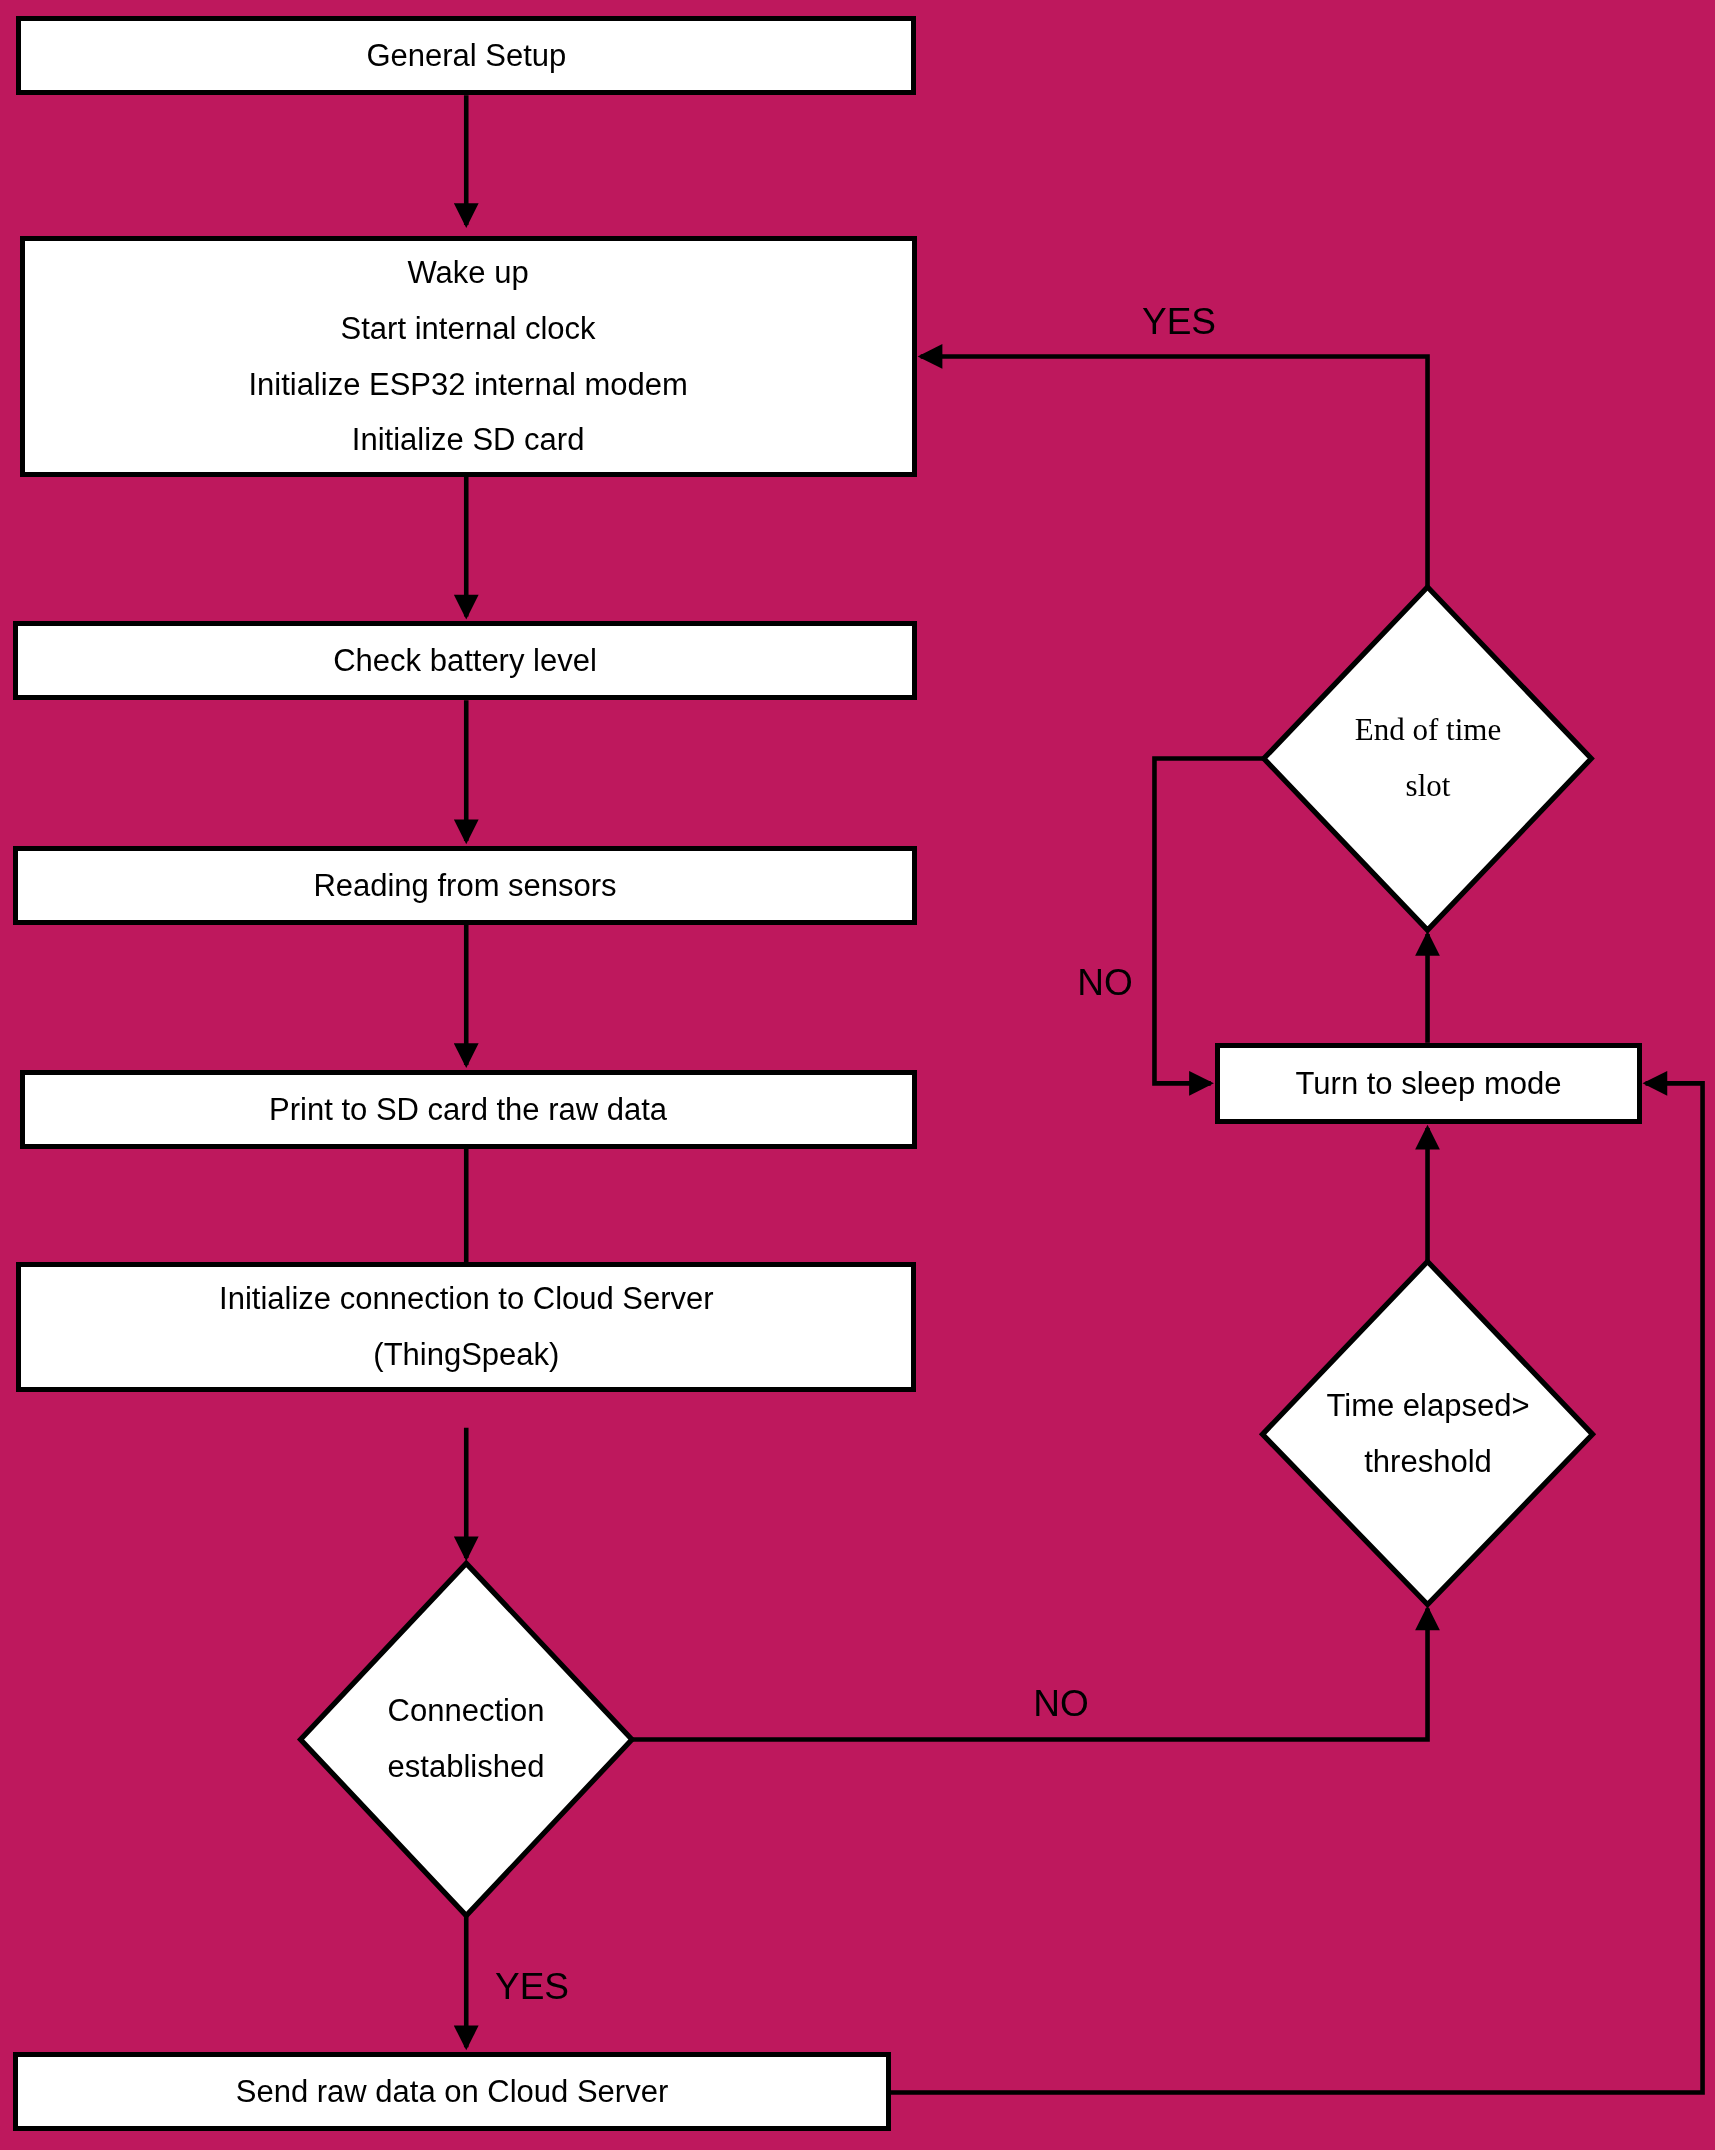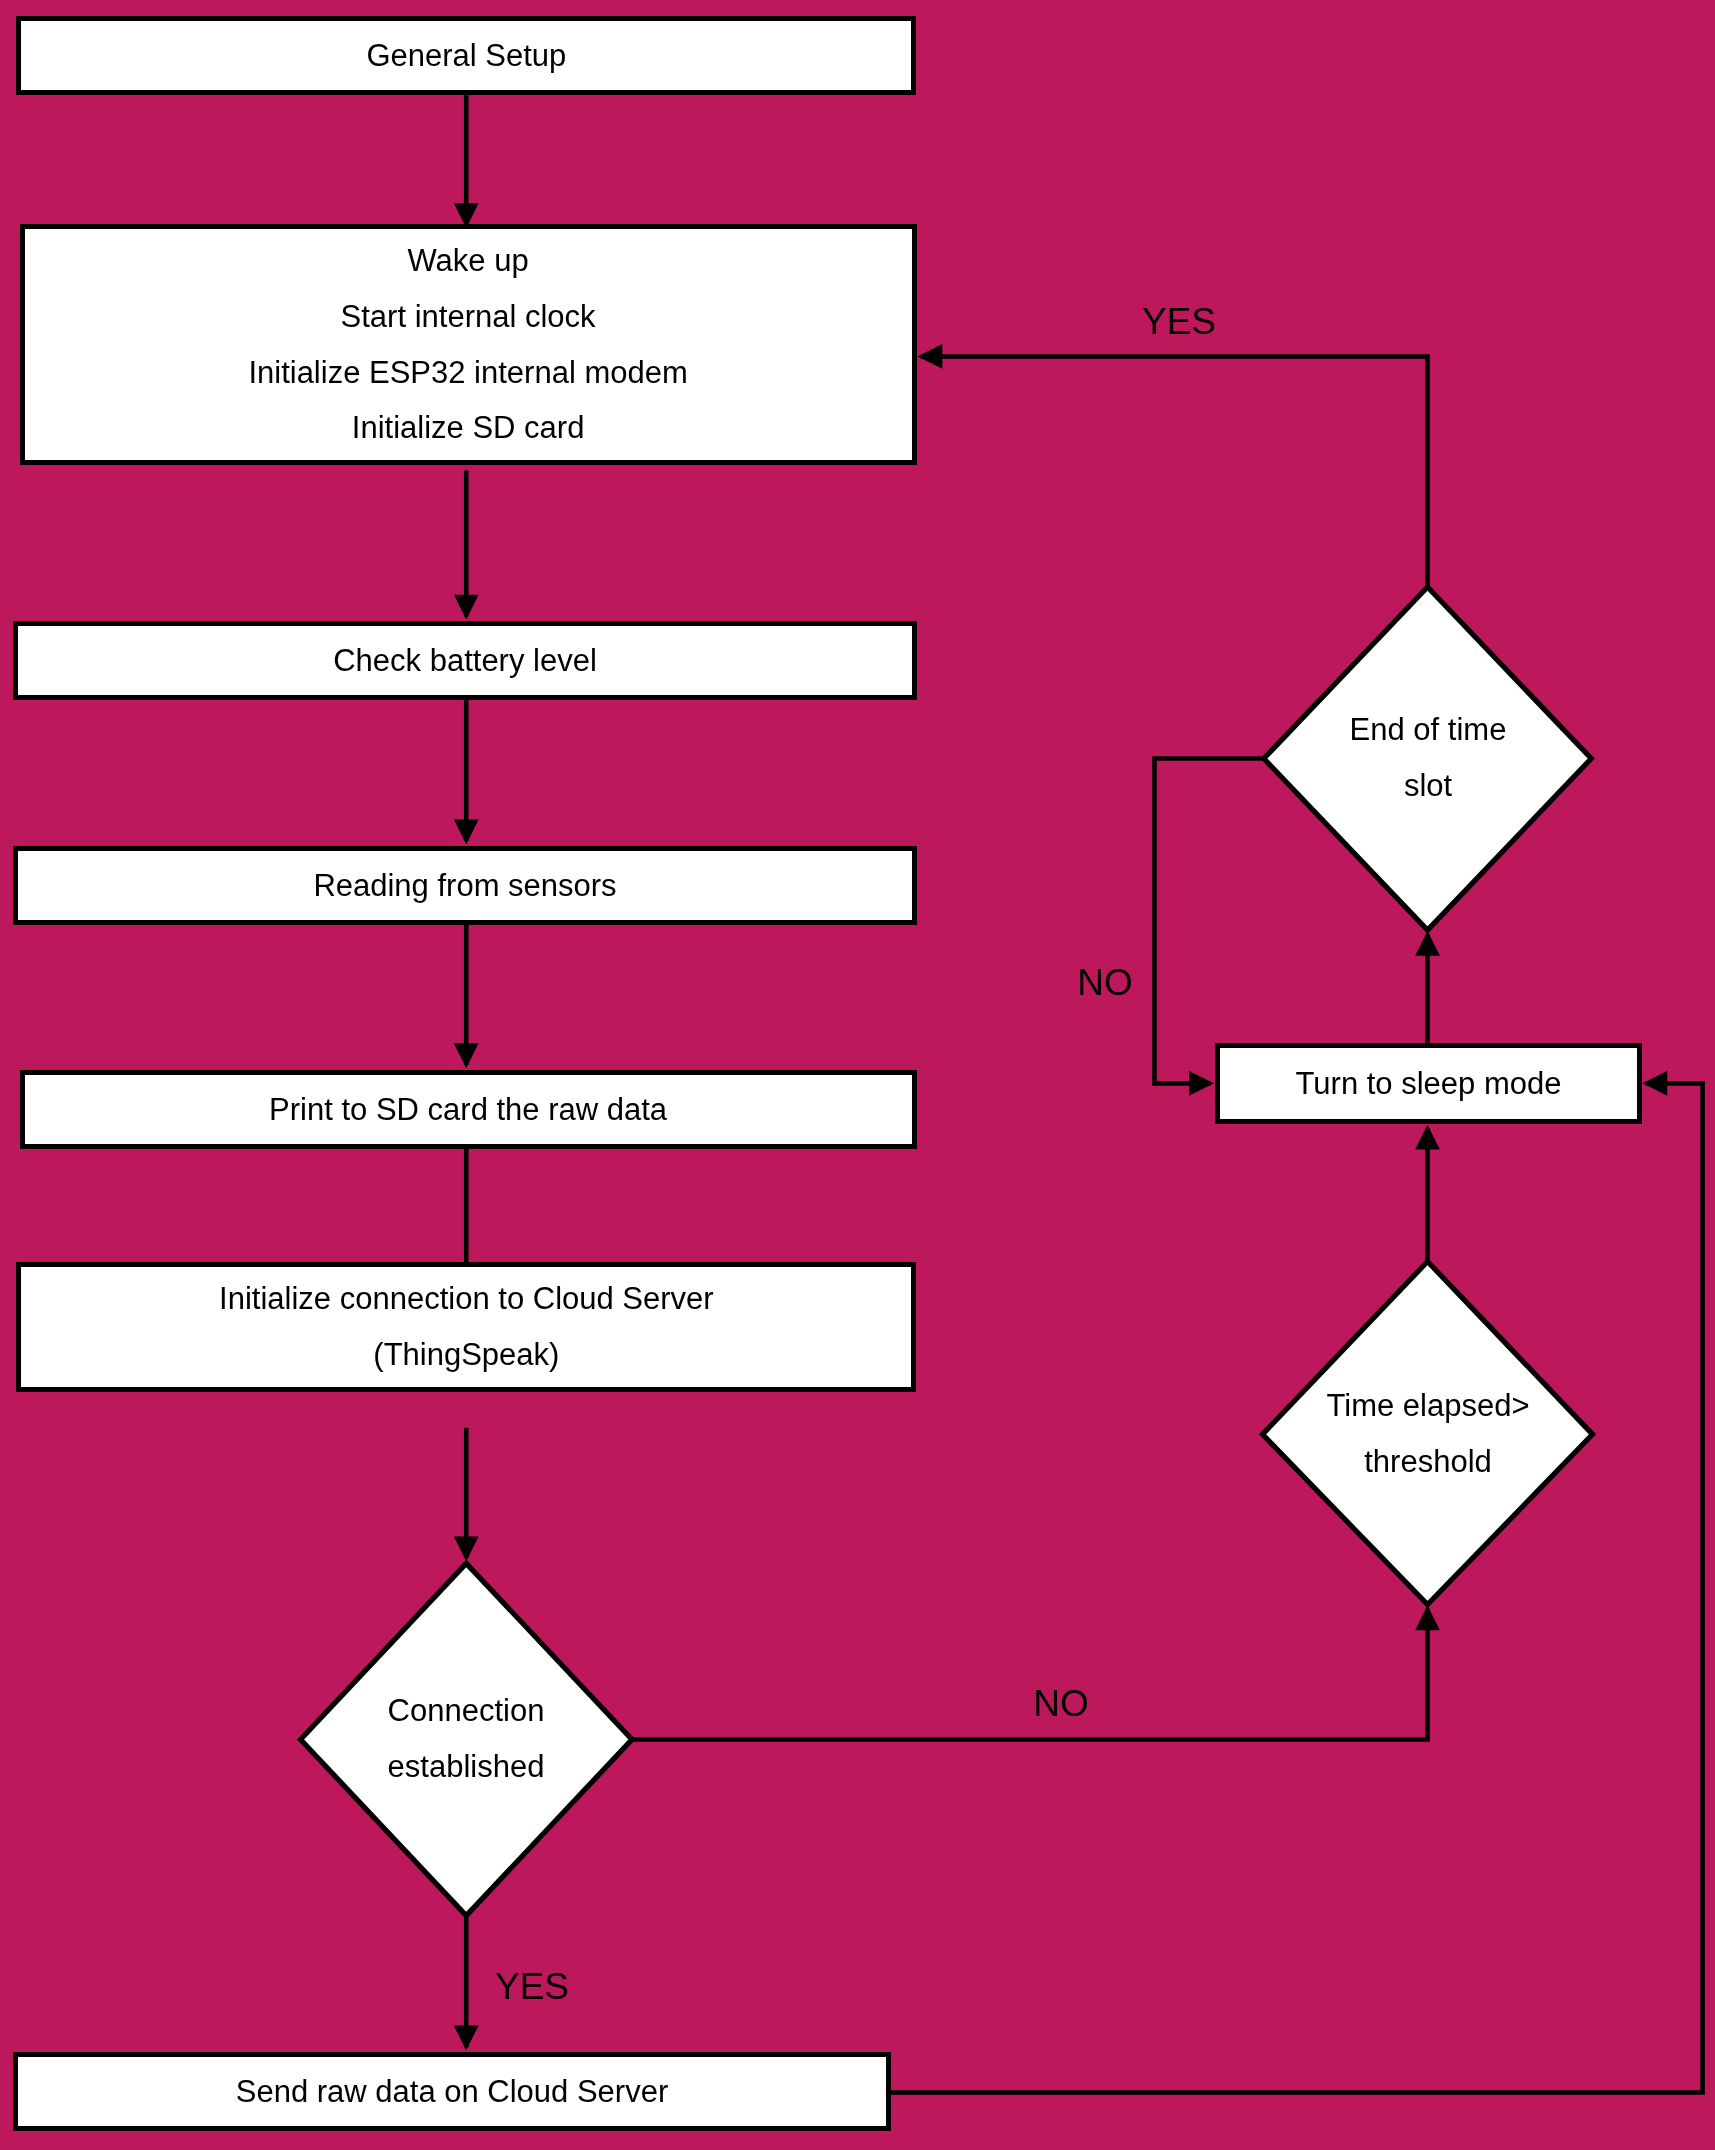--- a/index.html
+++ b/index.html
@@ -73,42 +73,42 @@
 
     <path d="M1360,3195 H2600 V1654 H2513" fill="none" stroke="#000000" stroke-width="7" marker-end="url(#arrow)"></path>
 
     <polygon points="712,2387 965,2656 712,2925 459,2656" fill="#ffffff" stroke="#000000" stroke-width="8"></polygon>
     <polygon points="2180,896 2430,1158 2180,1420 1930,1158" fill="#ffffff" stroke="#000000" stroke-width="8"></polygon>
     <polygon points="2180,1926 2432,2190 2180,2450 1928,2190" fill="#ffffff" stroke="#000000" stroke-width="8"></polygon>
   </svg>
 
   <div class="node" style="left:16.4px;  top:16.4px;   width:900px; height:79px;">General Setup</div>
 
-  <div class="node" style="left:19.6px;  top:224px;  width:897px; height:241px;">Wake up
+  <div class="node" style="left:19.6px;  top:236px;  width:897px; height:241px;">Wake up
 Start internal clock
 Initialize ESP32 internal modem
 Initialize SD card</div>
 
   <div class="node" style="left:13px;  top:621px;  width:904px; height:79px;">Check battery level</div>
 
   <div class="node" style="left:13px;  top:846px; width:904px; height:79px;">Reading from sensors</div>
 
   <div class="node" style="left:19.6px;  top:1070px; width:897px; height:79px;text-align:right;">Print to SD card the raw data</div>
 
   <div class="node" style="left:16.4px;  top:1262px; width:900px; height:130px;text-align:center;">Initialize connection to Cloud Server
 (ThingSpeak)</div>
 
   <div class="node" style="left:1215px; top:1043px; width:427px; height:81px;">Turn to sleep mode</div>
 
   <div class="node" style="left:13px;  top:2052px; width:878px; height:79px;">Send raw data on Cloud Server</div>
 
   <div class="diamond-label" style="left:466px;  top:1739px;">Connection
 established</div>
 
-  <div class="diamond-label" style="left:1428px; top:758px;">End of time
+  <div class="diamond-label" style="left:1428px; top:758px;font-family:Liberation Serif, serif;">End of time
 slot</div>
 
   <div class="diamond-label" style="left:1428px; top:1434px;">Time elapsed&gt;
 threshold</div>
 
   <div class="edge-label" style="left:1179px; top:321px;">YES</div>
 
   <div class="edge-label" style="left:1105px; top:982px;">NO</div>
 
   <div class="edge-label" style="left:1061px; top:1703px;">NO</div>

